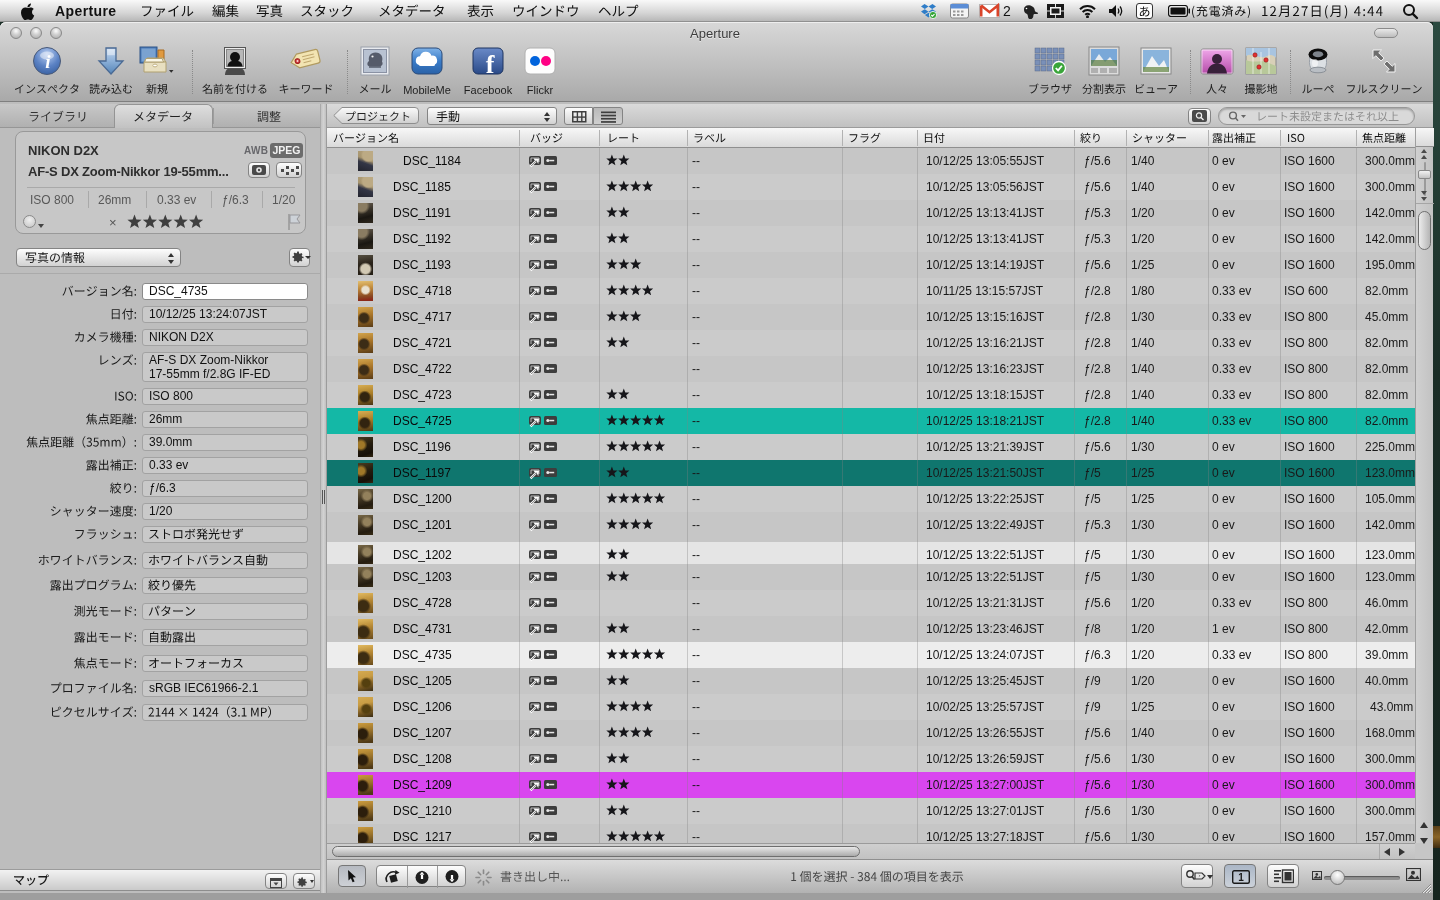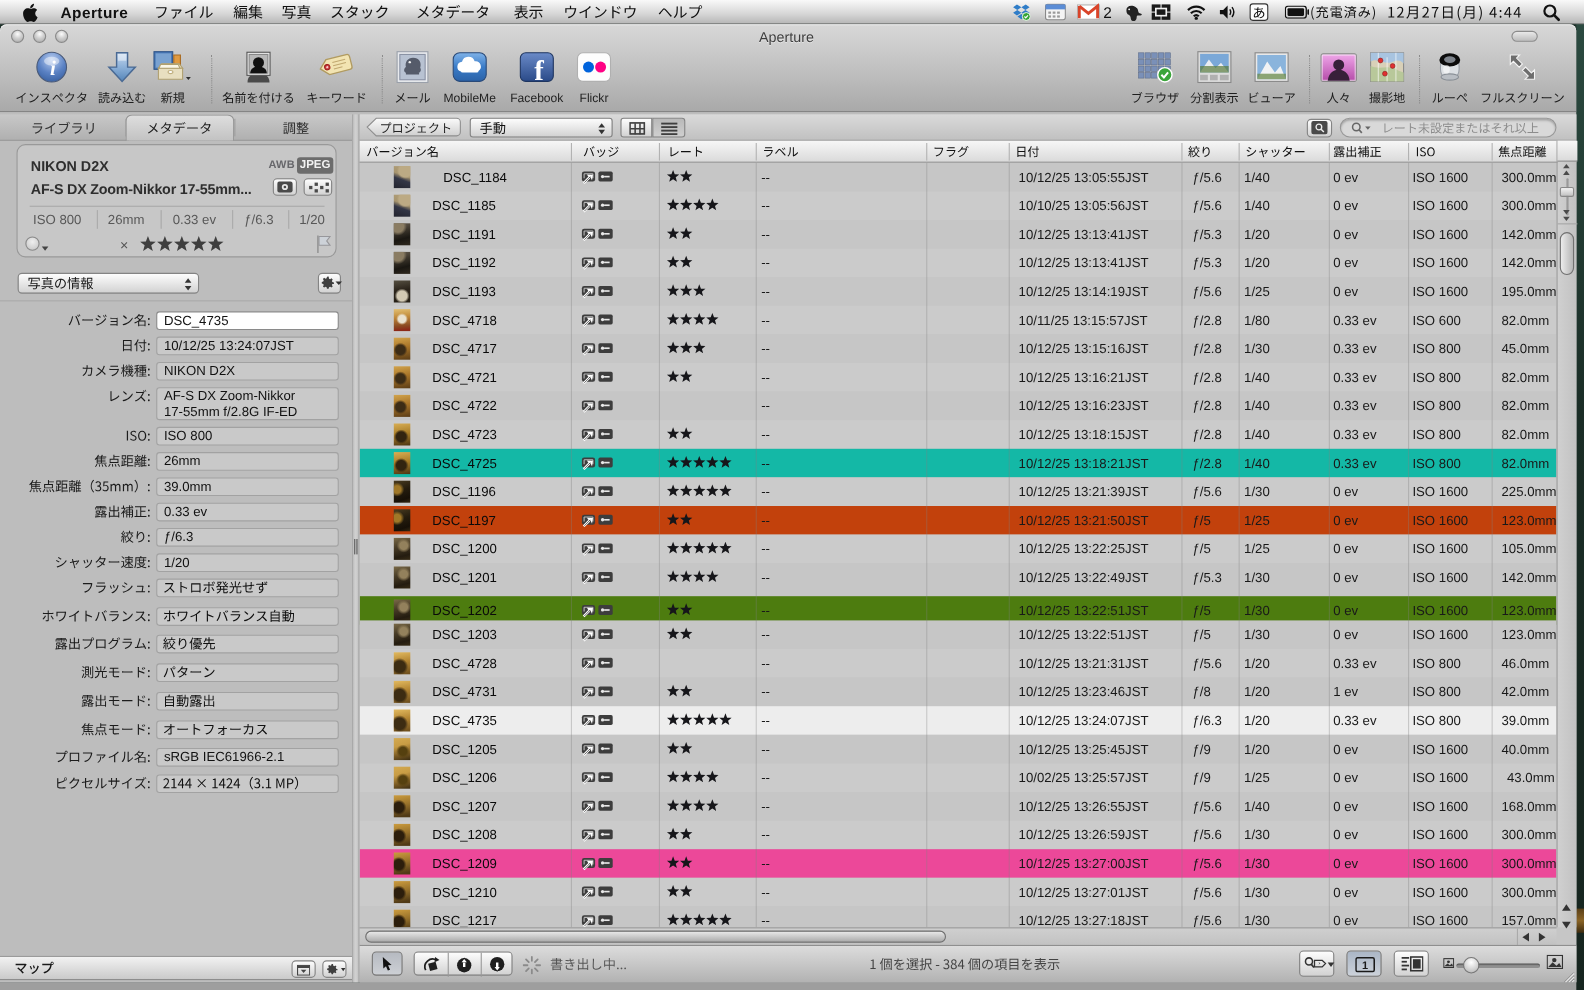--- a/index.html
+++ b/index.html
@@ -290,21 +290,21 @@
  <div id="sidebar">
   <div id="tabbar">
           <div class="tabsep" style="left:114px"></div>
           <div class="tabsep" style="left:213px"></div>
           <div id="tabsel"></div>
         </div>
   <div id="cambox">
    <div class="a" style="left:12px;top:11px;font-size:13px;font-weight:bold;color:#2e2e2e">NIKON D2X</div>
    <div class="a" style="left:228px;top:13px;font-size:10px;font-weight:bold;color:#67676b;letter-spacing:.3px">AWB</div>
    <div class="a" style="left:254px;top:11px;width:33px;height:15px;background:#6c6c6c;border-radius:3px;color:#f2f2f2;font-size:10.5px;font-weight:bold;text-align:center;line-height:15px">JPEG</div>
-   <div class="a" style="left:12px;top:32px;font-size:13px;font-weight:bold;color:#2e2e2e;letter-spacing:-.2px">AF-S DX Zoom-Nikkor 17-55mm...</div>
+   <div class="a" style="left:12px;top:32px;font-size:13px;font-weight:bold;color:#2e2e2e;letter-spacing:-.2px">AF-S DX Zoom-Nikkor 19-55mm...</div>
    <div class="a btn" style="left:232px;top:30px;width:22px;height:16px"><svg width="20" height="14" style="margin:1px 0 0 3px">
               <rect x="0" y="1" width="14" height="10" rx="2" fill="#4a4a4a"></rect>
               <circle cx="7" cy="6" r="2.8" fill="#e8e8e8"></circle>
               <circle cx="7" cy="6" r="1.2" fill="#4a4a4a"></circle>
             </svg></div>
    <div class="a btn" style="left:260px;top:30px;width:26px;height:16px"><svg width="24" height="14" style="margin:1px 0 0 2px">
               <g fill="#4a4a4a">
                 <rect x="2" y="5" width="3" height="3"></rect>
                 <rect x="7" y="2" width="3" height="3"></rect>
                 <rect x="7" y="8" width="3" height="3"></rect>
@@ -464,21 +464,21 @@
               <path d="M4.6 2.6 L10 2.8 L9.2 8.2 L8 5.4 L5.8 4.6z" fill="#fff"></path>
               <path d="M2.2 10 L7.6 4.6" stroke="#3d3d3d" stroke-width=".7"></path>
 <rect x="15" y="0" width="13" height="9" rx="1.5" fill="#3d3d3d"></rect>
               <circle cx="18.8" cy="4.5" r="1.5" fill="#e8e8e8"></circle>
               <rect x="20.2" y="3.8" width="5" height="1.5" fill="#e8e8e8"></rect>
             </svg>
             <div class="a" style="left:279px;top:5.5px"><svg width="48" height="13.8" style="overflow:visible">
                 <path fill="#16161a" d="M5.9,0.5L7.4,4.4L11.5,4.6L8.3,7.2L9.4,11.2L5.9,8.9L2.4,11.2L3.5,7.2L0.3,4.6L4.4,4.4ZM17.8,0.5L19.3,4.4L23.4,4.6L20.2,7.2L21.3,11.2L17.8,8.9L14.3,11.2L15.4,7.2L12.2,4.6L16.3,4.4ZM29.7,0.5L31.2,4.4L35.3,4.6L32.1,7.2L33.2,11.2L29.7,8.9L26.2,11.2L27.3,7.2L24.1,4.6L28.2,4.4ZM41.6,0.5L43.1,4.4L47.2,4.6L44.0,7.2L45.1,11.2L41.6,8.9L38.1,11.2L39.2,7.2L36.0,4.6L40.1,4.4Z"></path>
               </svg></div>
             <div class="a lb" style="left:365px">--</div>
-            <div class="a lb" style="left:599px">10/10/25 13:05:56JST</div>
+            <div class="a lb" style="left:599px">10/12/25 13:05:56JST</div>
             <div class="a lb" style="left:757px">ƒ/5.6</div>
             <div class="a lb" style="left:804px">1/40</div>
             <div class="a lb" style="left:885px">0 ev</div>
             <div class="a lb" style="left:957px">ISO 1600</div>
             <div class="a lb" style="left:1038px">300.0mm</div>
           </div>
 <div class="row" style="top:52px;background:#c6c6c6">
             <div class="th" style="background:radial-gradient(circle at 25% 15%,#8a7c62 0 25%,transparent 40%),linear-gradient(165deg,#6a6052 0%,#3a342a 38%,#1a1712 68%,#30291e 100%)"></div>
             <div class="a nm" style="left:66px">DSC_1191</div>
             <svg class="a" style="left:202px;top:8px;overflow:visible" width="30" height="10">
@@ -708,21 +708,21 @@
                 <path fill="#16161a" d="M5.9,0.5L7.4,4.4L11.5,4.6L8.3,7.2L9.4,11.2L5.9,8.9L2.4,11.2L3.5,7.2L0.3,4.6L4.4,4.4ZM17.8,0.5L19.3,4.4L23.4,4.6L20.2,7.2L21.3,11.2L17.8,8.9L14.3,11.2L15.4,7.2L12.2,4.6L16.3,4.4ZM29.7,0.5L31.2,4.4L35.3,4.6L32.1,7.2L33.2,11.2L29.7,8.9L26.2,11.2L27.3,7.2L24.1,4.6L28.2,4.4ZM41.6,0.5L43.1,4.4L47.2,4.6L44.0,7.2L45.1,11.2L41.6,8.9L38.1,11.2L39.2,7.2L36.0,4.6L40.1,4.4ZM53.5,0.5L55.0,4.4L59.1,4.6L55.9,7.2L57.0,11.2L53.5,8.9L50.0,11.2L51.1,7.2L47.9,4.6L52.0,4.4Z"></path>
               </svg></div>
             <div class="a lb" style="left:365px">--</div>
             <div class="a lb" style="left:599px">10/12/25 13:21:39JST</div>
             <div class="a lb" style="left:757px">ƒ/5.6</div>
             <div class="a lb" style="left:804px">1/30</div>
             <div class="a lb" style="left:885px">0 ev</div>
             <div class="a lb" style="left:957px">ISO 1600</div>
             <div class="a lb" style="left:1038px">225.0mm</div>
           </div>
-<div class="row" style="top:312px;background:#c2410c">
+<div class="row" style="top:312px;background:#0f766e">
             <div class="th" style="background:radial-gradient(circle at 20% 40%,#a07828 0 20%,transparent 38%),linear-gradient(160deg,#4a3c20 0%,#241c0e 45%,#171007 80%,#352812 100%)"></div>
             <div class="a nm" style="left:66px">DSC_1197</div>
             <svg class="a" style="left:202px;top:8px;overflow:visible" width="30" height="10">
 <rect x="0" y="0" width="12" height="9" rx="2" fill="#3d3d3d"></rect>
               <path d="M2 2 h8 M2 2 v4 M10 2 v4" stroke="#b9b9b9" stroke-width="1" fill="none"></path>
               <path d="M1.6 10.4 L6.8 5.2" stroke="#fff" stroke-width="2.2"></path>
               <path d="M4.6 2.6 L10 2.8 L9.2 8.2 L8 5.4 L5.8 4.6z" fill="#fff"></path>
               <path d="M2.2 10 L7.6 4.6" stroke="#3d3d3d" stroke-width=".7"></path>
 <rect x="15" y="0" width="13" height="9" rx="1.5" fill="#3d3d3d"></rect>
               <circle cx="18.8" cy="4.5" r="1.5" fill="#e8e8e8"></circle>
@@ -780,21 +780,21 @@
                 <path fill="#16161a" d="M5.9,0.5L7.4,4.4L11.5,4.6L8.3,7.2L9.4,11.2L5.9,8.9L2.4,11.2L3.5,7.2L0.3,4.6L4.4,4.4ZM17.8,0.5L19.3,4.4L23.4,4.6L20.2,7.2L21.3,11.2L17.8,8.9L14.3,11.2L15.4,7.2L12.2,4.6L16.3,4.4ZM29.7,0.5L31.2,4.4L35.3,4.6L32.1,7.2L33.2,11.2L29.7,8.9L26.2,11.2L27.3,7.2L24.1,4.6L28.2,4.4ZM41.6,0.5L43.1,4.4L47.2,4.6L44.0,7.2L45.1,11.2L41.6,8.9L38.1,11.2L39.2,7.2L36.0,4.6L40.1,4.4Z"></path>
               </svg></div>
             <div class="a lb" style="left:365px">--</div>
             <div class="a lb" style="left:599px">10/12/25 13:22:49JST</div>
             <div class="a lb" style="left:757px">ƒ/5.3</div>
             <div class="a lb" style="left:804px">1/30</div>
             <div class="a lb" style="left:885px">0 ev</div>
             <div class="a lb" style="left:957px">ISO 1600</div>
             <div class="a lb" style="left:1038px">142.0mm</div>
           </div>
-<div class="row" style="top:394px;background:#4d7c0f">
+<div class="row" style="top:394px;background:#e5e5e5">
             <div class="th" style="background:radial-gradient(circle at 60% 35%,#93815c 0 22%,transparent 40%),linear-gradient(165deg,#7a6a48 0%,#473b26 40%,#241c10 78%,#382c16 100%)"></div>
             <div class="a nm" style="left:66px">DSC_1202</div>
             <svg class="a" style="left:202px;top:8px;overflow:visible" width="30" height="10">
 <rect x="0" y="0" width="12" height="9" rx="2" fill="#3d3d3d"></rect>
               <path d="M2 2 h8 M2 2 v4 M10 2 v4" stroke="#b9b9b9" stroke-width="1" fill="none"></path>
               <path d="M1.6 10.4 L6.8 5.2" stroke="#fff" stroke-width="2.2"></path>
               <path d="M4.6 2.6 L10 2.8 L9.2 8.2 L8 5.4 L5.8 4.6z" fill="#fff"></path>
               <path d="M2.2 10 L7.6 4.6" stroke="#3d3d3d" stroke-width=".7"></path>
 <rect x="15" y="0" width="13" height="9" rx="1.5" fill="#3d3d3d"></rect>
               <circle cx="18.8" cy="4.5" r="1.5" fill="#e8e8e8"></circle>
@@ -993,21 +993,21 @@
                 <path fill="#16161a" d="M5.9,0.5L7.4,4.4L11.5,4.6L8.3,7.2L9.4,11.2L5.9,8.9L2.4,11.2L3.5,7.2L0.3,4.6L4.4,4.4ZM17.8,0.5L19.3,4.4L23.4,4.6L20.2,7.2L21.3,11.2L17.8,8.9L14.3,11.2L15.4,7.2L12.2,4.6L16.3,4.4Z"></path>
               </svg></div>
             <div class="a lb" style="left:365px">--</div>
             <div class="a lb" style="left:599px">10/12/25 13:26:59JST</div>
             <div class="a lb" style="left:757px">ƒ/5.6</div>
             <div class="a lb" style="left:804px">1/30</div>
             <div class="a lb" style="left:885px">0 ev</div>
             <div class="a lb" style="left:957px">ISO 1600</div>
             <div class="a lb" style="left:1038px">300.0mm</div>
           </div>
-<div class="row" style="top:624px;background:#ec4899">
+<div class="row" style="top:624px;background:#d946ef">
             <div class="th" style="background:radial-gradient(circle at 30% 55%,#2c1e0c 0 30%,transparent 46%),linear-gradient(170deg,#cc9c3e 0%,#96702a 45%,#503a16 90%)"></div>
             <div class="a nm" style="left:66px">DSC_1209</div>
             <svg class="a" style="left:202px;top:8px;overflow:visible" width="30" height="10">
 <rect x="0" y="0" width="12" height="9" rx="2" fill="#3d3d3d"></rect>
               <path d="M2 2 h8 M2 2 v4 M10 2 v4" stroke="#b9b9b9" stroke-width="1" fill="none"></path>
               <path d="M1.6 10.4 L6.8 5.2" stroke="#fff" stroke-width="2.2"></path>
               <path d="M4.6 2.6 L10 2.8 L9.2 8.2 L8 5.4 L5.8 4.6z" fill="#fff"></path>
               <path d="M2.2 10 L7.6 4.6" stroke="#3d3d3d" stroke-width=".7"></path>
 <rect x="15" y="0" width="13" height="9" rx="1.5" fill="#3d3d3d"></rect>
               <circle cx="18.8" cy="4.5" r="1.5" fill="#e8e8e8"></circle>

